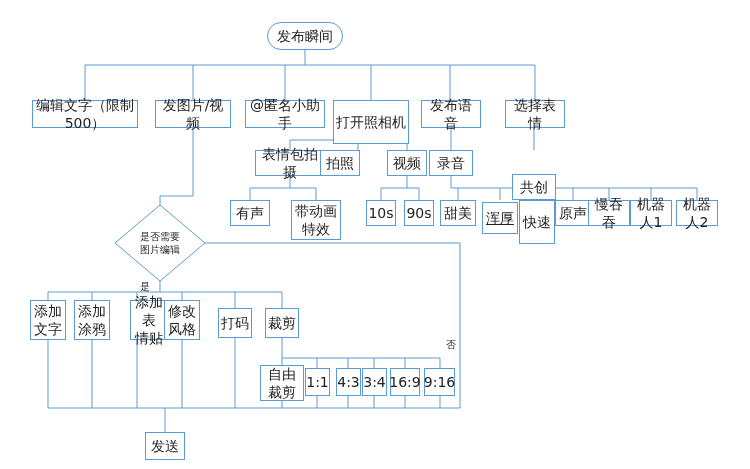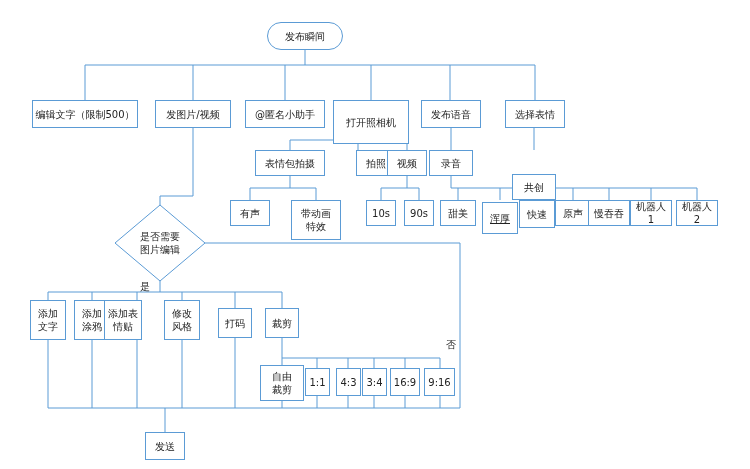--- a/index.html
+++ b/index.html
@@ -10,21 +10,21 @@
     font-family:"DejaVu Sans","Liberation Sans",sans-serif;
     overflow:hidden;
   }
   #wires{position:absolute;left:0;top:0;z-index:0;}
   .node{
     position:absolute;
     box-sizing:border-box;
     border:1px solid #5b9bd5;
     background:#ffffff;
     color:#222222;
-    font-size:10px;
+    font-size:14px;
     line-height:1.3;
     display:flex;
     align-items:center;
     justify-content:center;
     text-align:center;
     white-space:pre-line;
     z-index:2;
     padding:1px 2px;
   }
   .rounded{border-radius:14px;}
@@ -82,51 +82,51 @@
   <div class="node rounded" style="left:267px;top:22px;width:76px;height:28px;">发布瞬间</div>
 
   <div class="node" style="left:32px;top:100px;width:106px;height:28px;">编辑文字（限制500）</div>
   <div class="node" style="left:155px;top:100px;width:76px;height:28px;">发图片/视频</div>
   <div class="node" style="left:245px;top:100px;width:80px;height:28px;">@匿名小助手</div>
   <div class="node" style="left:333px;top:100px;width:76px;height:44px;">打开照相机</div>
   <div class="node" style="left:421px;top:100px;width:60px;height:28px;">发布语音</div>
   <div class="node" style="left:505px;top:100px;width:60px;height:28px;">选择表情</div>
 
   <div class="node" style="left:255px;top:150px;width:70px;height:26px;">表情包拍摄</div>
-  <div class="node" style="left:356px;top:150px;width:40px;height:26px;text-align:right;">拍照</div>
+  <div class="node" style="left:320px;top:150px;width:40px;height:26px;text-align:right;">拍照</div>
   <div class="node" style="left:387px;top:150px;width:40px;height:26px;">视频</div>
 
   <div class="node" style="left:429px;top:150px;width:44px;height:26px;">录音</div>
   <div class="node" style="left:512px;top:150px;width:44px;height:26px;margin-top:24px;">共创</div>
 
   <div class="node" style="left:230px;top:200px;width:40px;height:26px;">有声</div>
   <div class="node" style="left:291px;top:200px;width:50px;height:40px;">带动画
 特效</div>
 
   <div class="node" style="left:366px;top:200px;width:30px;height:26px;">10s</div>
   <div class="node" style="left:404px;top:200px;width:30px;height:26px;">90s</div>
 
   <div class="node" style="left:440px;top:200px;width:36px;height:26px;">甜美</div>
   <div class="node" style="left:482px;top:202px;width:36px;height:32px;text-decoration:underline;">浑厚</div>
-  <div class="node" style="left:519px;top:200px;width:36px;height:28px;">快速</div>
+  <div class="node" style="left:519px;top:200px;width:36px;height:44px;">快速</div>
   <div class="node" style="left:555px;top:200px;width:36px;height:26px;">原声</div>
   <div class="node" style="left:588px;top:200px;width:42px;height:26px;">慢吞吞</div>
   <div class="node" style="left:630px;top:200px;width:42px;height:26px;">机器人1</div>
   <div class="node" style="left:676px;top:200px;width:42px;height:26px;">机器人2</div>
 
   <div class="freefloat" style="left:118px;top:229px;width:84px;height:28px;line-height:1.35;">是否需要
 图片编辑</div>
   <div class="freefloat" style="left:138px;top:280px;width:14px;height:14px;">是</div>
   <div class="freefloat" style="left:444px;top:338px;width:14px;height:14px;">否</div>
 
   <div class="node" style="left:30px;top:300px;width:36px;height:40px;">添加
 文字</div>
   <div class="node" style="left:74px;top:300px;width:36px;height:40px;">添加
 涂鸦</div>
-  <div class="node" style="left:104px;top:300px;width:38px;height:40px;">添加表
+  <div class="node" style="left:130px;top:300px;width:38px;height:40px;">添加表
 情贴</div>
   <div class="node" style="left:164px;top:300px;width:36px;height:40px;">修改
 风格</div>
   <div class="node" style="left:218px;top:308px;width:34px;height:30px;">打码</div>
   <div class="node" style="left:265px;top:308px;width:34px;height:30px;">裁剪</div>
 
   <div class="node" style="left:260px;top:365px;width:44px;height:36px;">自由
 裁剪</div>
   <div class="node" style="left:305px;top:368px;width:25px;height:28px;">1:1</div>
   <div class="node" style="left:336px;top:368px;width:25px;height:28px;">4:3</div>

